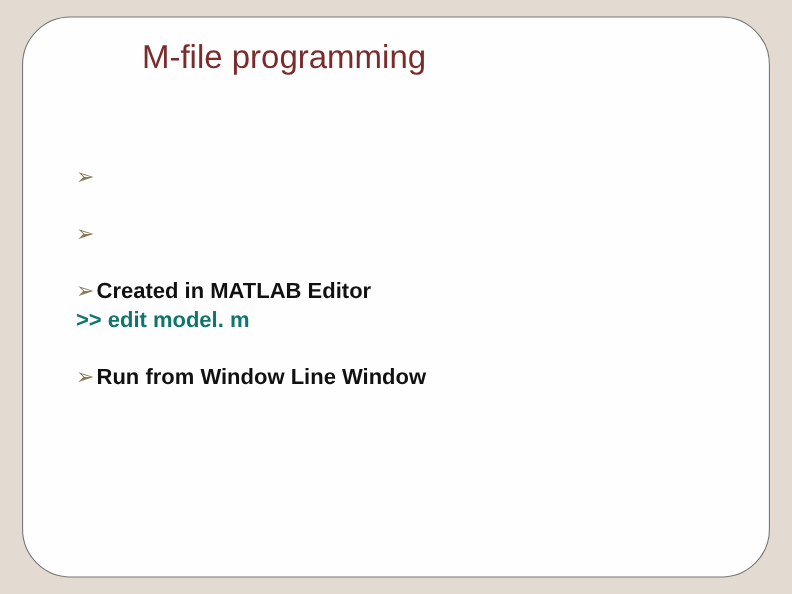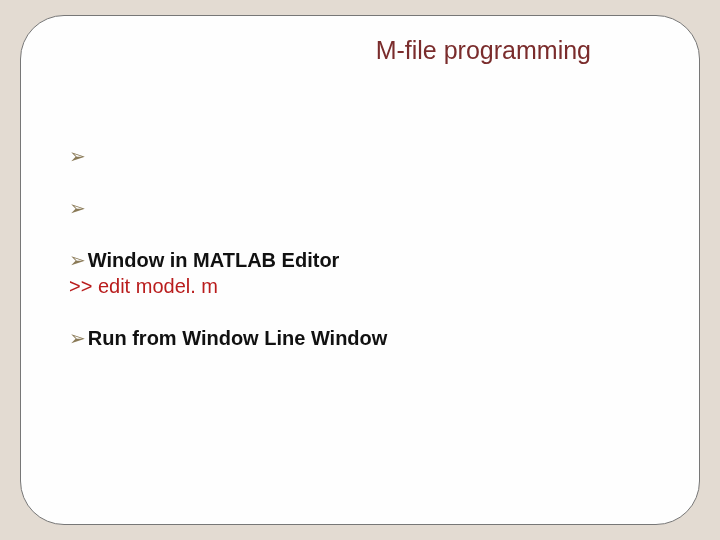--- a/index.html
+++ b/index.html
@@ -15,23 +15,23 @@
     width: 680px;
     height: 510px;
     background: #fefefe;
     border: 1px solid #777;
     border-radius: 44px;
     padding: 20px 48px 30px 48px;
     position: relative;
   }
   .title {
     color: #7a2c2c;
-    font-size: 25px;
+    font-size: 30px;
     font-weight: 400;
-    text-align: right;
+    text-align: left;
     margin-top: 0;
     margin-bottom: 78px;
     margin-left: 60px;
     margin-right: 60px;
   }
   .item {
     margin-bottom: 26px;
   }
   .item-head {
     display: flex;
@@ -44,22 +44,22 @@
     line-height: 26px;
     flex-shrink: 0;
   }
   .label {
     font-weight: 700;
     color: #111;
     font-size: 20px;
     line-height: 26px;
   }
   .code {
-    font-weight: 400;
-    color: #b91c1c;
+    font-weight: 700;
+    color: #0f766e;
     font-size: 20px;
     line-height: 26px;
     padding-left: 0;
   }
 </style>
 </head>
 <body>
 
 <div class="slide">
   <h1 class="title">M-file programming</h1>
@@ -72,21 +72,21 @@
 
   <div class="item">
     <div class="item-head">
       <span class="arrow">➢</span>
     </div>
   </div>
 
   <div class="item">
     <div class="item-head">
       <span class="arrow">➢</span>
-      <span class="label">Window in MATLAB Editor</span>
+      <span class="label">Created in MATLAB Editor</span>
     </div>
     <div class="code">&gt;&gt; edit model. m</div>
   </div>
 
   <div class="item">
     <div class="item-head">
       <span class="arrow">➢</span>
       <span class="label">Run from Window Line Window</span>
     </div>
   </div>

